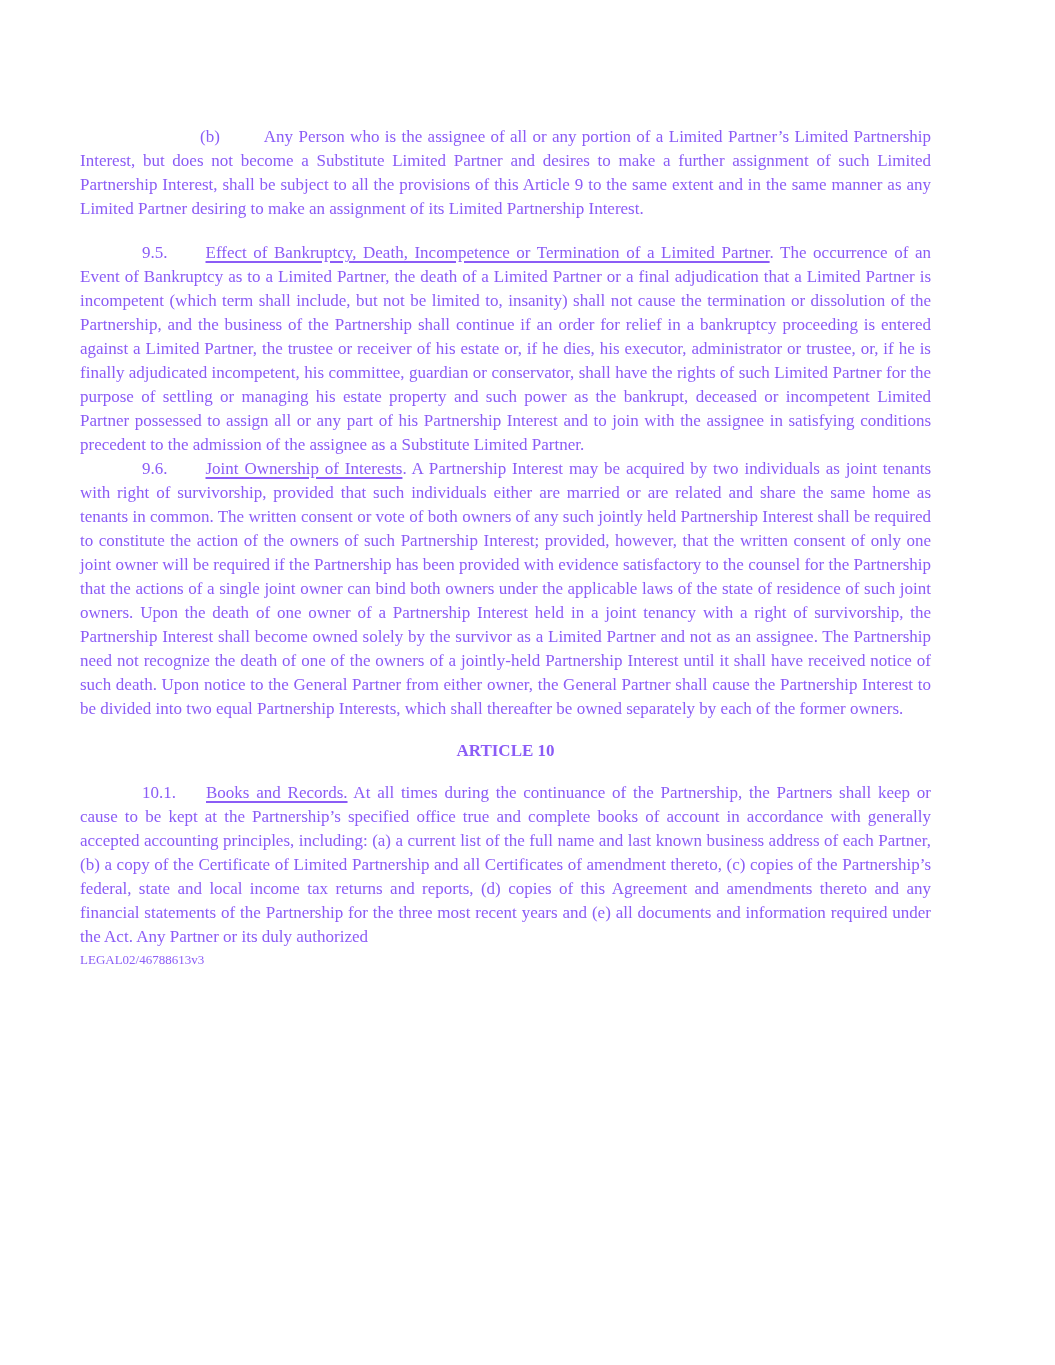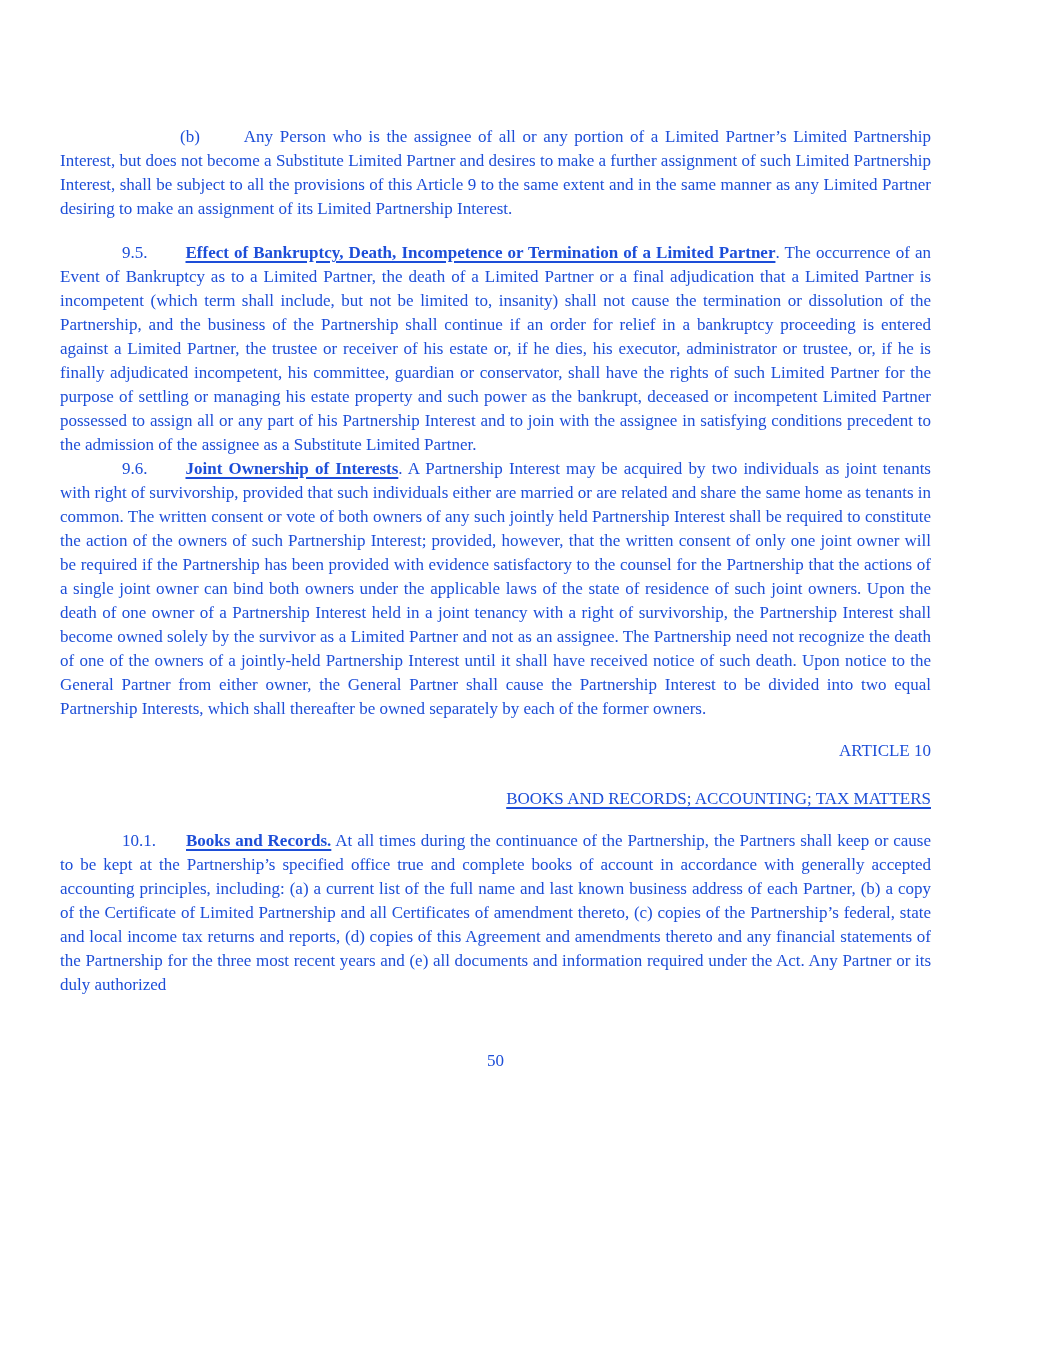--- a/index.html
+++ b/index.html
@@ -1,50 +1,50 @@
 <!DOCTYPE html>
 <html><head>
 <meta charset="utf-8">
 <style>
   html, body { margin: 0; padding: 0; background: #ffffff; }
   .page {
     width: 1055px;
     height: 1365px;
     background: #ffffff;
-    color: #1d4ed8;
+    color: #8b5cf6;
     font-family: "Liberation Serif", serif;
     font-size: 17px;
     line-height: 24px;
     box-sizing: border-box;
-    padding: 125px 124px 0 60px;
+    padding: 125px 124px 0 80px;
     position: relative;
     overflow: hidden;
   }
   p { margin: 0; text-align: justify; }
   .p-sub { text-indent: 120px; }   
   .p-sec { text-indent: 62px; }    
   .mt20 { margin-top: 20px; }
   .mt19 { }
   .mt18 { margin-top: 18px; }
   .mt24 { margin-top: 24px; }
   .secnum { font-weight: normal; }
   .tab { display: inline-block; height: 1px; }
   .tab-44 { width: 44px; }
   .tab-38 { width: 38px; }
   .tab-30 { width: 30px; }
   .sechead {
-    font-weight: bold;
+    font-weight: normal;
     text-decoration: underline;
     text-underline-offset: 3px;
     text-decoration-thickness: 1.5px;
   }
   .center-line {
-    text-align: right;
+    text-align: center;
     text-indent: 0;
-    font-weight: normal;
+    font-weight: bold;
   }
   .underlined {
     text-decoration: underline;
     text-underline-offset: 3px;
     text-decoration-thickness: 1.5px;
   }
   .page-number {
     margin-top: 52px;
     text-align: center;
     text-indent: 0;
@@ -63,20 +63,19 @@
 <div class="page">
 
   <p class="p-sub"><span class="plain">(b)</span><span class="tab tab-44"></span><span>Any Person who is the assignee of all or any portion of a Limited Partner’s Limited Partnership Interest, but does not become a Substitute Limited Partner and desires to make a further assignment of such Limited Partnership Interest, shall be subject to all the provisions of this Article 9 to the same extent and in the same manner as any Limited Partner desiring to make an assignment of its Limited Partnership Interest.</span></p>
 
   <p class="p-sec mt20"><span class="secnum">9.5.</span><span class="tab tab-38"></span><span class="sechead">Effect of Bankruptcy, Death, Incompetence or Termination of a Limited Partner</span><span>. The occurrence of an Event of Bankruptcy as to a Limited Partner, the death of a Limited Partner or a final adjudication that a Limited Partner is incompetent (which term shall include, but not be limited to, insanity) shall not cause the termination or dissolution of the Partnership, and the business of the Partnership shall continue if an order for relief in a bankruptcy proceeding is entered against a Limited Partner, the trustee or receiver of his estate or, if he dies, his executor, administrator or trustee, or, if he is finally adjudicated incompetent, his committee, guardian or conservator, shall have the rights of such Limited Partner for the purpose of settling or managing his estate property and such power as the bankrupt, deceased or incompetent Limited Partner possessed to assign all or any part of his Partnership Interest and to join with the assignee in satisfying conditions precedent to the admission of the assignee as a Substitute Limited Partner.</span></p>
 
   <p class="p-sec mt19"><span class="secnum">9.6.</span><span class="tab tab-38"></span><span class="sechead">Joint Ownership of Interests</span><span>. A Partnership Interest may be acquired by two individuals as joint tenants with right of survivorship, provided that such individuals either are married or are related and share the same home as tenants in common. The written consent or vote of both owners of any such jointly held Partnership Interest shall be required to constitute the action of the owners of such Partnership Interest; provided, however, that the written consent of only one joint owner will be required if the Partnership has been provided with evidence satisfactory to the counsel for the Partnership that the actions of a single joint owner can bind both owners under the applicable laws of the state of residence of such joint owners. Upon the death of one owner of a Partnership Interest held in a joint tenancy with a right of survivorship, the Partnership Interest shall become owned solely by the survivor as a Limited Partner and not as an assignee. The Partnership need not recognize the death of one of the owners of a jointly-held Partnership Interest until it shall have received notice of such death. Upon notice to the General Partner from either owner, the General Partner shall cause the Partnership Interest to be divided into two equal Partnership Interests, which shall thereafter be owned separately by each of the former owners.</span></p>
 
   <p class="center-line mt18">ARTICLE 10</p>
 
-  <p class="center-line mt24"><span class="underlined">BOOKS AND RECORDS; ACCOUNTING; TAX MATTERS</span></p>
 
   <p class="p-sec mt18"><span class="secnum">10.1.</span><span class="tab tab-30"></span><span class="sechead">Books and Records.</span><span> At all times during the continuance of the Partnership, the Partners shall keep or cause to be kept at the Partnership’s specified office true and complete books of account in accordance with generally accepted accounting principles, including: (a) a current list of the full name and last known business address of each Partner, (b) a copy of the Certificate of Limited Partnership and all Certificates of amendment thereto, (c) copies of the Partnership’s federal, state and local income tax returns and reports, (d) copies of this Agreement and amendments thereto and any financial statements of the Partnership for the three most recent years and (e) all documents and information required under the Act. Any Partner or its duly authorized</span></p>
 
-  <p class="page-number">50</p>
 
+  <p class="doc-id">LEGAL02/46788613v3</p>
 
 </div>
 
 </body></html>

